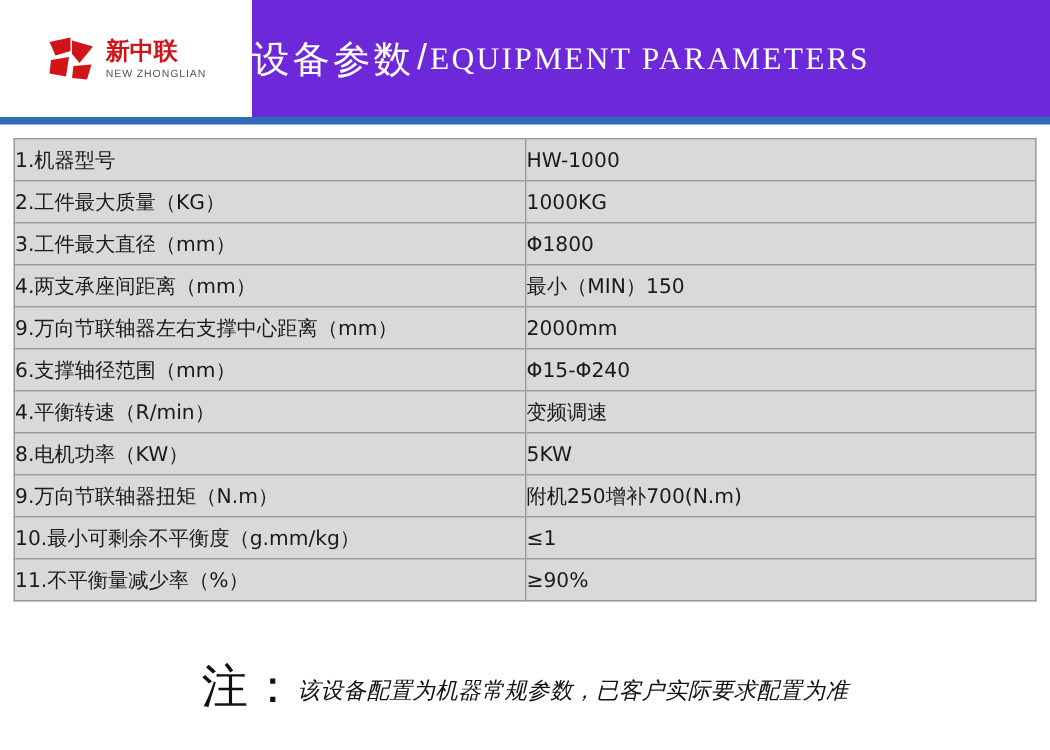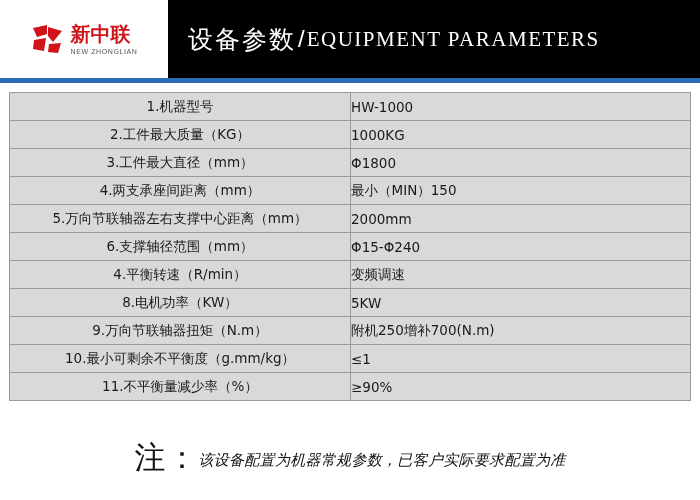--- a/index.html
+++ b/index.html
@@ -48,38 +48,37 @@
     flex: none;
   }
   .logo-mark svg { display: block; }
   .logo-text {
     display: flex;
     flex-direction: column;
     line-height: 1;
   }
   .logo-cn {
     font-family: "DejaVu Sans", "Liberation Sans", sans-serif;
-    font-size: 20px;
+    font-size: 16px;
     font-weight: bold;
     color: #d01419;
     letter-spacing: 0px;
   }
   .logo-en {
     font-family: "Liberation Sans", sans-serif;
     font-size: 7px;
     color: #555555;
     letter-spacing: 0.6px;
     margin-top: 4px;
   }
   .title-block {
     flex: 1;
-    background: #000000;
+    background: #6d28d9;
     display: flex;
     align-items: center;
-    padding-left: 20px;
     box-sizing: border-box;
   }
   .title-cn {
     font-family: "DejaVu Sans", "Liberation Sans", sans-serif;
     font-size: 25px;
     color: #ffffff;
     letter-spacing: 2px;
   }
   .title-sep {
     font-family: "Liberation Sans", sans-serif;
@@ -114,21 +113,21 @@
     height: 27px;
     font-family: "DejaVu Sans", "Liberation Sans", sans-serif;
     font-size: 13.5px;
     color: #1a1a1a;
     background: #d9d9d9;
     padding: 0;
   }
   td.label {
     width: 340px;
     padding-left: 9px;
-    text-align: center;
+    text-align: left;
     white-space: nowrap;
     margin-left: 12px;
   }
   td.value {
     white-space: nowrap;
   }
 
   
   .note {
     margin-top: 36px;
@@ -193,21 +192,21 @@
         </tr>
         <tr>
           <td class="label">3.工件最大直径（mm）</td>
           <td class="value">Φ1800</td>
         </tr>
         <tr>
           <td class="label">4.两支承座间距离（mm）</td>
           <td class="value">最小（MIN）150</td>
         </tr>
         <tr>
-          <td class="label">5.万向节联轴器左右支撑中心距离（mm）</td>
+          <td class="label">9.万向节联轴器左右支撑中心距离（mm）</td>
           <td class="value">2000mm</td>
         </tr>
         <tr>
           <td class="label">6.支撑轴径范围（mm）</td>
           <td class="value">Φ15-Φ240</td>
         </tr>
         <tr>
           <td class="label">4.平衡转速（R/min）</td>
           <td class="value">变频调速</td>
         </tr>

